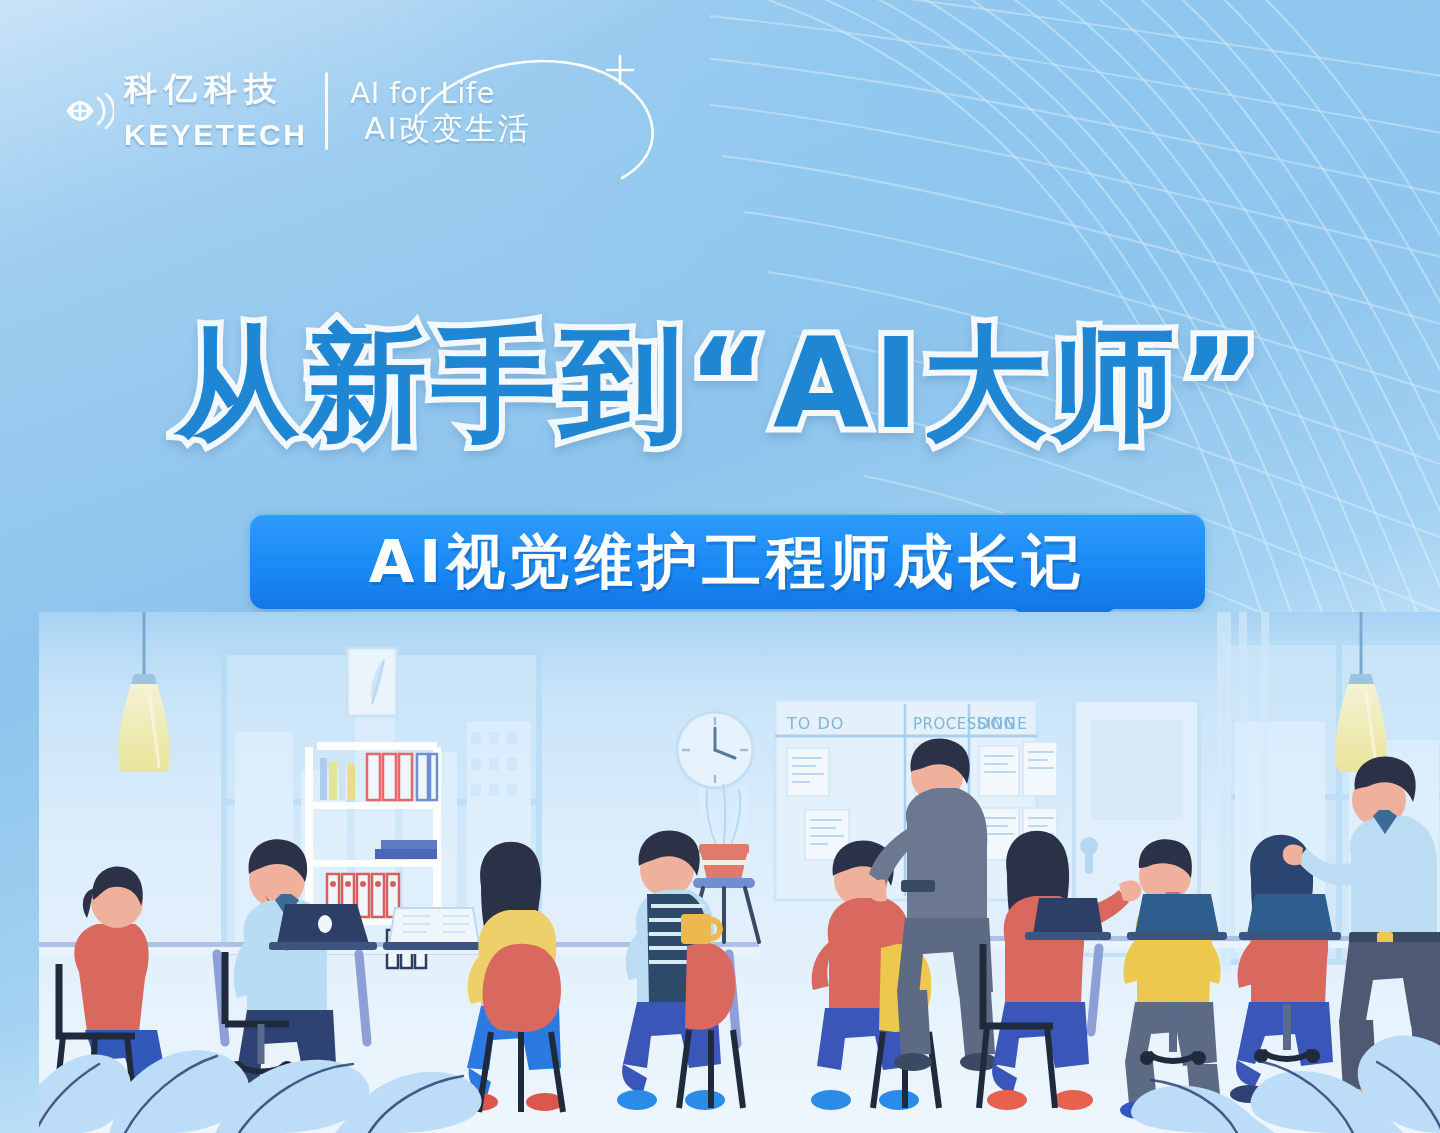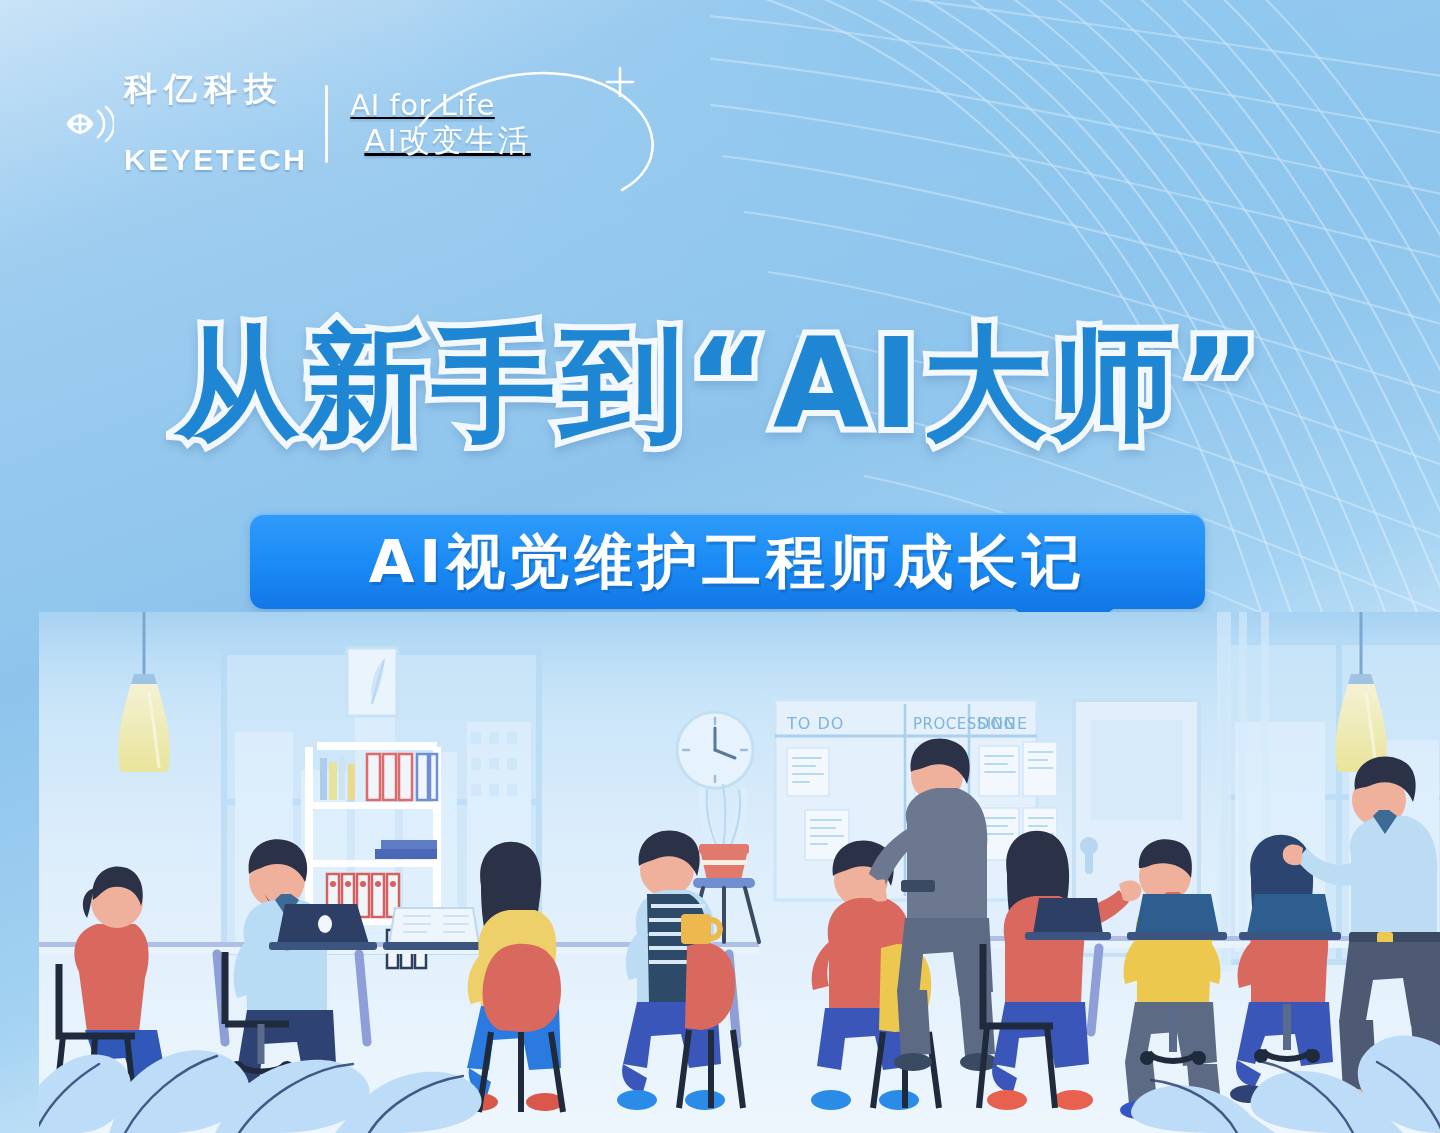--- a/index.html
+++ b/index.html
@@ -17,32 +17,32 @@
 
   
   .mesh{position:absolute;top:-40px;right:-30px;width:760px;height:680px;
         opacity:.55;pointer-events:none;}
   .mesh svg{width:100%;height:100%;display:block;}
 
   
   .logo-block{position:absolute;left:62px;top:72px;display:flex;align-items:center;}
   .logo-mark{width:52px;height:44px;flex:0 0 auto;margin-right:10px;}
   .logo-mark svg{display:block;}
-  .logo-words{display:flex;flex-direction:column;justify-content:center;gap:25px;}
+  .logo-words{display:flex;flex-direction:column;justify-content:center;}
   .logo-cn{
     font-size:33px;font-weight:700;color:#ffffff;letter-spacing:7px;line-height:1.05;
     text-shadow:0 2px 2px rgba(60,110,160,.35);
     font-family:"DejaVu Sans","Liberation Sans",sans-serif;
   }
   .logo-en{
     font-size:30px;font-weight:800;color:#ffffff;letter-spacing:2.5px;line-height:1.05;
     margin-top:12px;text-shadow:0 2px 2px rgba(60,110,160,.38);
   }
   .logo-sep{width:3px;height:78px;background:rgba(255,255,255,.92);margin:0 22px 0 18px;border-radius:2px;}
-  .tagline{position:relative;display:flex;flex-direction:column;justify-content:center;text-decoration:underline;}
+  .tagline{position:relative;display:flex;flex-direction:column;justify-content:center;}
   .tag-en{
     font-size:29px;color:#ffffff;line-height:1.18;letter-spacing:.5px;font-weight:400;
     text-shadow:0 2px 2px rgba(60,110,160,.3);
     font-family:"DejaVu Sans","Liberation Sans",sans-serif;
   }
   .tag-cn{
     font-size:31px;color:#ffffff;line-height:1.18;letter-spacing:2px;font-weight:400;
     text-shadow:0 2px 2px rgba(60,110,160,.3);
     font-family:"DejaVu Sans","Liberation Sans",sans-serif;
     margin-left:14px;

